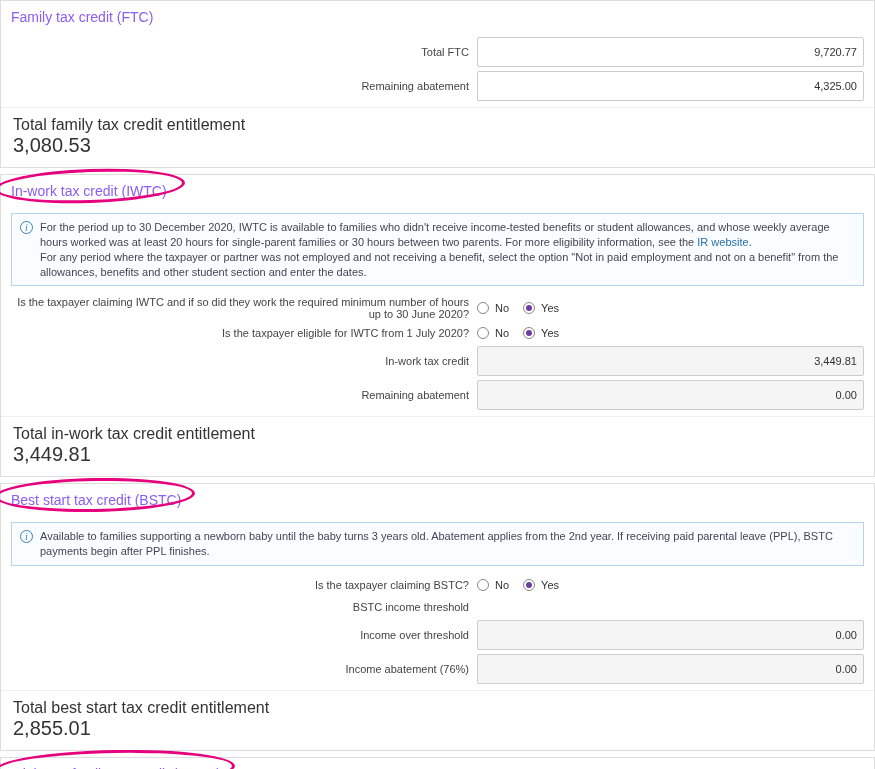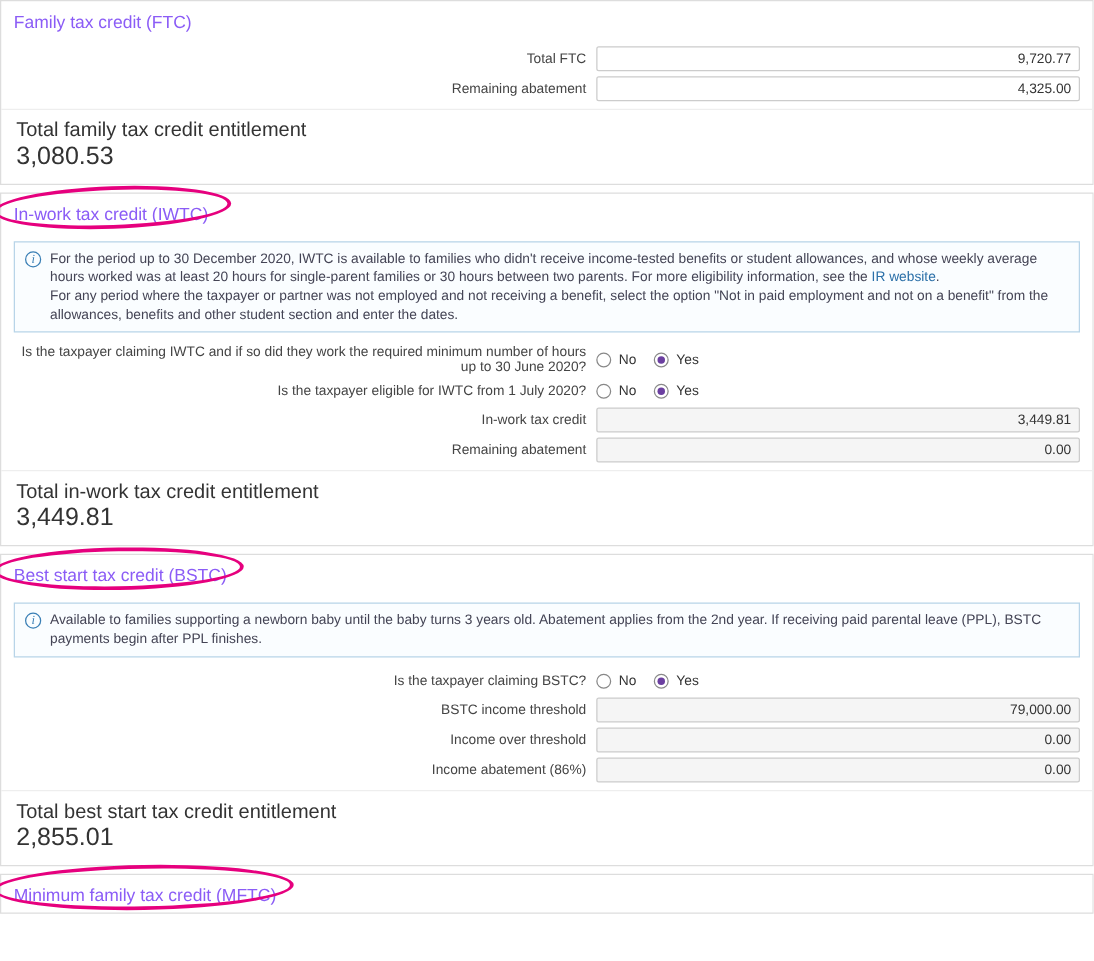--- a/index.html
+++ b/index.html
@@ -42,21 +42,21 @@
   }
   .field-input {
     flex: 1;
   }
   .ro-input {
     width: 100%;
     height: 20px;
     border: 1px solid #ccc;
     background: #f5f5f5;
     text-align: right;
-    padding: 4px 6px;
+    padding: 14px 6px;
     font-size: 11px;
     color: #333;
     font-family: inherit;
     border-radius: 2px;
   }
   .ro-input.editable {
     background: #fff;
   }
   .radio-group {
     display: flex;
@@ -226,32 +226,29 @@
         <span>No</span>
         <span style="width:6px;"></span>
         <span class="radio selected"></span>
         <span>Yes</span>
       </div>
     </div>
   </div>
 
   <div class="field-row">
     <div class="field-label">BSTC income threshold</div>
-    <div class="field-input">
-      <input class="ro-input" readonly="" value="79,000.00" style="">
-    </div>
   </div>
   <div class="field-row">
     <div class="field-label">Income over threshold</div>
     <div class="field-input">
       <input class="ro-input" readonly="" value="0.00" style="">
     </div>
   </div>
   <div class="field-row">
-    <div class="field-label">Income abatement (86%)</div>
+    <div class="field-label">Income abatement (76%)</div>
     <div class="field-input">
       <input class="ro-input" readonly="" value="0.00" style="">
     </div>
   </div>
   <div class="total-row">
     <div class="total-label">Total best start tax credit entitlement</div>
     <div class="total-value">2,855.01</div>
   </div>
 </div>
 

